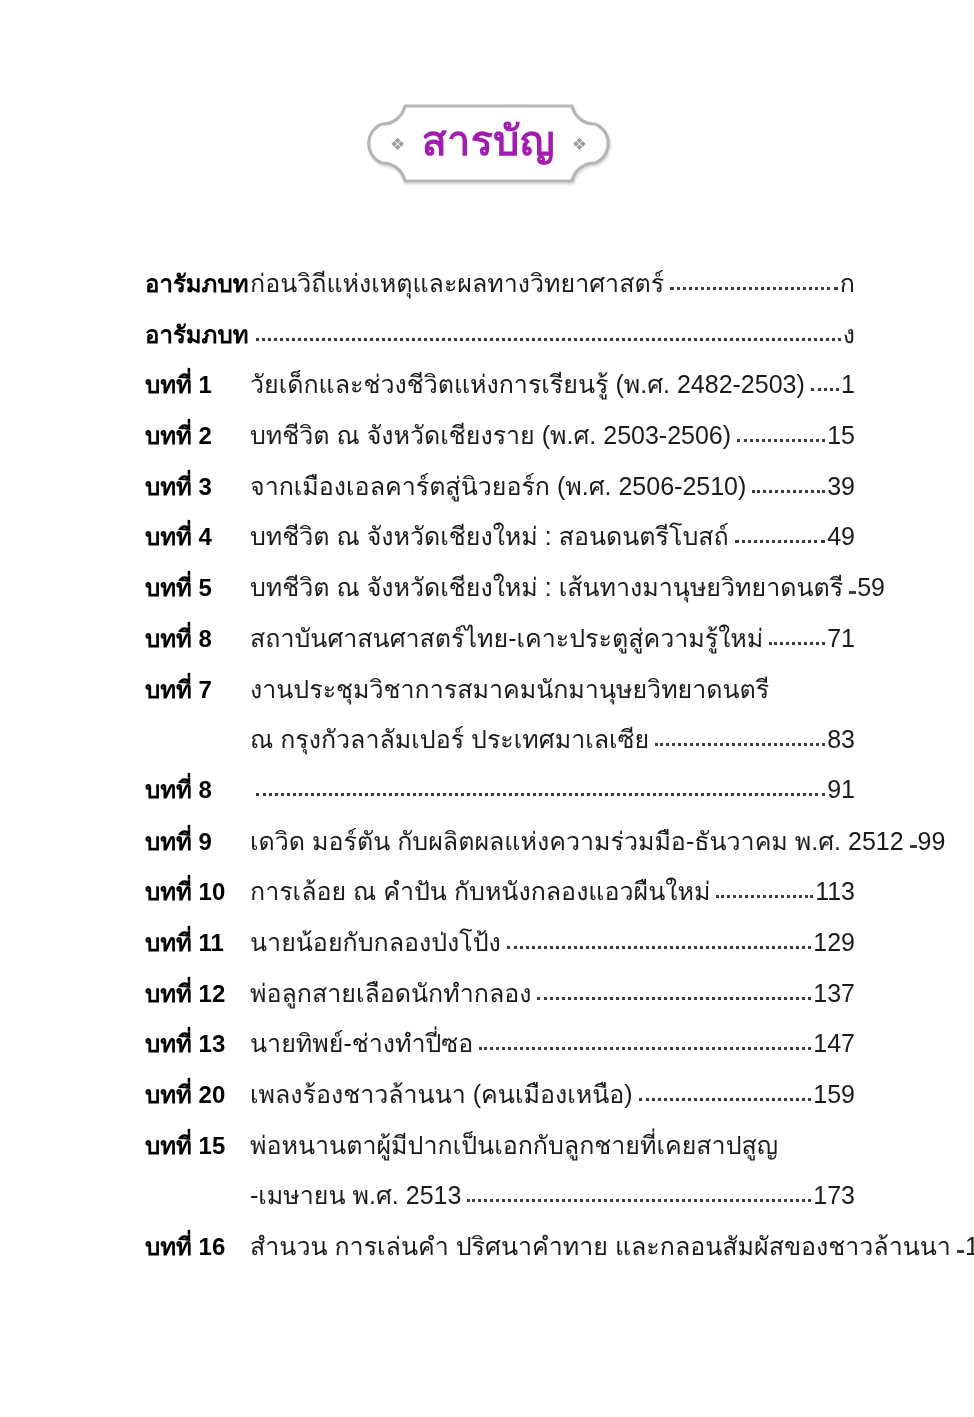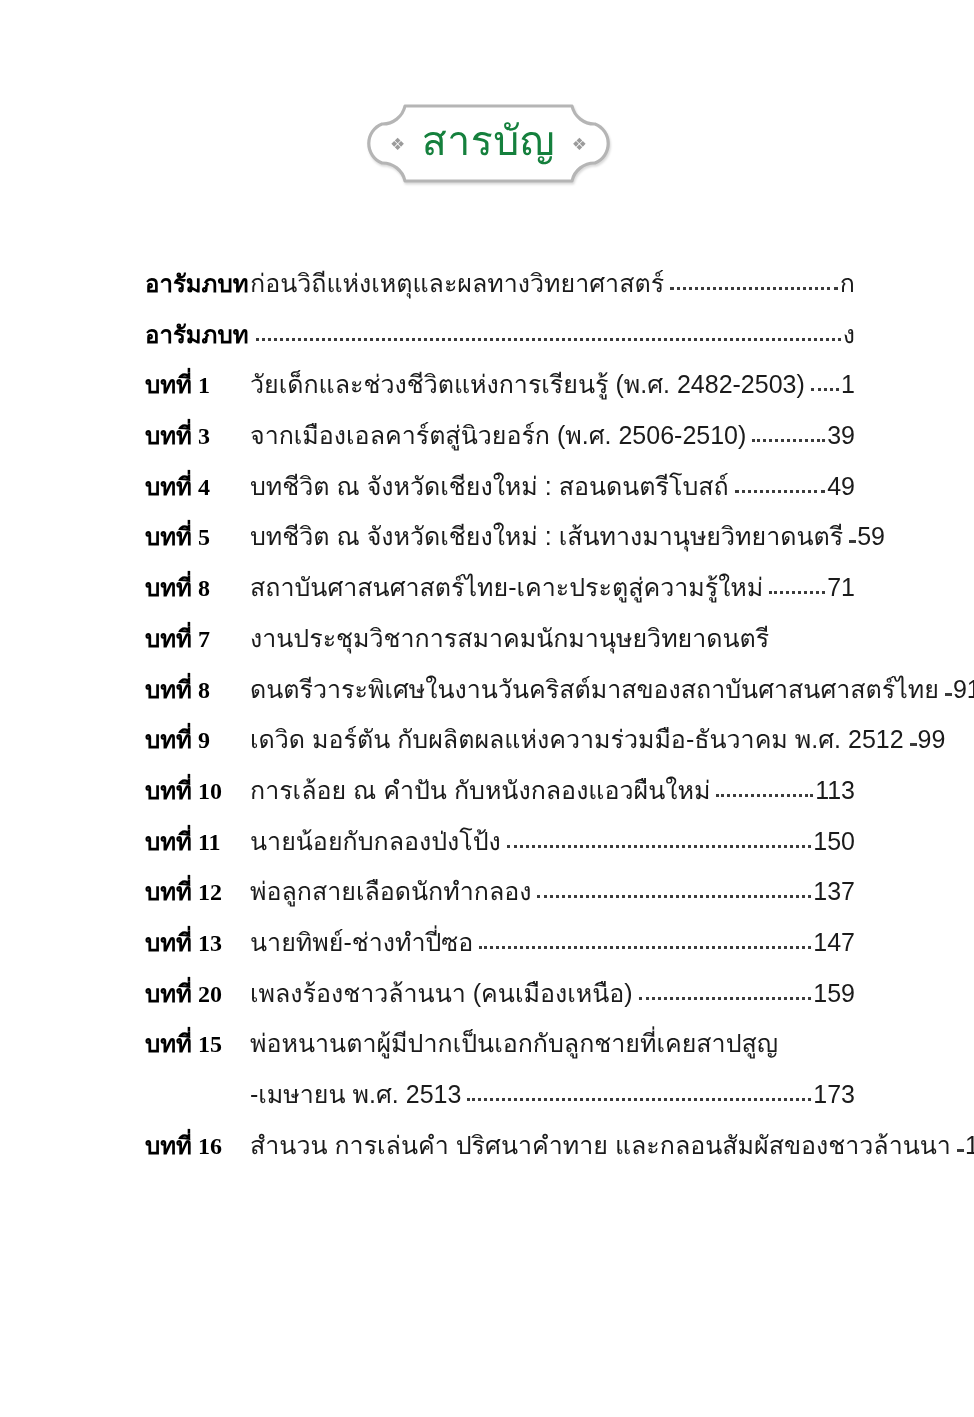--- a/index.html
+++ b/index.html
@@ -25,41 +25,41 @@
     display:flex; align-items:center; justify-content:space-between;
     padding:0 26px; box-sizing:border-box;
   }
   .ornament {
     color:var(--ornament,#9b9b9b);
     font-size:17px; line-height:1;
     transform:translateY(1px);
   }
   .cart-title {
     font-family:"Liberation Serif", serif;
-    font-size:41px; font-weight:400;
-    color:#15803d; letter-spacing:.5px;
+    font-size:41px; font-weight:700;
+    color:#a21caf; letter-spacing:.5px;
     line-height:1;
     transform:translateY(-2px);
   }
 
   
   .toc {
     position:absolute; top:252px; left:145px;
     width:710px;
   }
   .toc-row {
     display:flex; align-items:baseline;
     height:50.7px; box-sizing:border-box;
     padding-top:11px;
     font-size:25px;
     white-space:nowrap;
   }
   .toc-label {
     flex:none; width:105px;
-    font-family:Liberation Serif, serif;
+    font-family:Liberation Sans, sans-serif;
     font-weight:700; font-size:24px;
     color:#000;
   }
   .toc-text { flex:none; }
   .toc-leader {
     flex:1 1 auto; min-width:6px;
     border-bottom:3px dotted var(--dots,#3c3c3c);
     margin:0 2px 0 6px;
     transform:translateY(-2px);
   }
@@ -102,20 +102,26 @@
     <span class="toc-leader"></span>
     <span class="toc-page">ง</span>
   </div>
       <div class="toc-row">
     <span class="toc-label">บทที่ 1</span>
     <span class="toc-text">วัยเด็กและช่วงชีวิตแห่งการเรียนรู้ (พ.ศ. 2482-2503)</span>
     <span class="toc-leader"></span>
     <span class="toc-page">1</span>
   </div>
       <div class="toc-row">
+    <span class="toc-label">บทที่ 2</span>
+    <span class="toc-text">บทชีวิต ณ จังหวัดเชียงราย (พ.ศ. 2503-2506)</span>
+    <span class="toc-leader"></span>
+    <span class="toc-page">15</span>
+  </div>
+      <div class="toc-row">
     <span class="toc-label">บทที่ 3</span>
     <span class="toc-text">จากเมืองเอลคาร์ตสู่นิวยอร์ก (พ.ศ. 2506-2510)</span>
     <span class="toc-leader"></span>
     <span class="toc-page">39</span>
   </div>
       <div class="toc-row">
     <span class="toc-label">บทที่ 4</span>
     <span class="toc-text">บทชีวิต ณ จังหวัดเชียงใหม่ : สอนดนตรีโบสถ์</span>
     <span class="toc-leader"></span>
     <span class="toc-page">49</span>
@@ -131,42 +137,47 @@
     <span class="toc-text">สถาบันศาสนศาสตร์ไทย-เคาะประตูสู่ความรู้ใหม่</span>
     <span class="toc-leader"></span>
     <span class="toc-page">71</span>
   </div>
       <div class="toc-row">
     <span class="toc-label">บทที่ 7</span>
     <span class="toc-text">งานประชุมวิชาการสมาคมนักมานุษยวิทยาดนตรี</span>
 
   </div>
       <div class="toc-row">
+    <span class="toc-label"></span>
+    <span class="toc-text">ณ กรุงกัวลาลัมเปอร์ ประเทศมาเลเซีย</span>
+    <span class="toc-leader"></span>
+    <span class="toc-page">83</span>
+  </div>
+      <div class="toc-row">
     <span class="toc-label">บทที่ 8</span>
-    <span class="toc-text">ดนตรีวาระพิเศษในงานวันคริสต์มาสของสถาบันศาสนศาสตร์ไทย</span>
     <span class="toc-leader"></span>
     <span class="toc-page">91</span>
   </div>
       <div class="toc-row">
     <span class="toc-label">บทที่ 9</span>
     <span class="toc-text">เดวิด มอร์ตัน กับผลิตผลแห่งความร่วมมือ-ธันวาคม พ.ศ. 2512</span>
     <span class="toc-leader"></span>
     <span class="toc-page">99</span>
   </div>
       <div class="toc-row">
     <span class="toc-label">บทที่ 10</span>
     <span class="toc-text">การเล้อย ณ คำปัน กับหนังกลองแอวผืนใหม่</span>
     <span class="toc-leader"></span>
     <span class="toc-page">113</span>
   </div>
       <div class="toc-row">
     <span class="toc-label">บทที่ 11</span>
     <span class="toc-text">นายน้อยกับกลองป่งโป้ง</span>
     <span class="toc-leader"></span>
-    <span class="toc-page">150</span>
+    <span class="toc-page">129</span>
   </div>
       <div class="toc-row">
     <span class="toc-label">บทที่ 12</span>
     <span class="toc-text">พ่อลูกสายเลือดนักทำกลอง</span>
     <span class="toc-leader"></span>
     <span class="toc-page">137</span>
   </div>
       <div class="toc-row">
     <span class="toc-label">บทที่ 13</span>
     <span class="toc-text">นายทิพย์-ช่างทำปี่ซอ</span>

